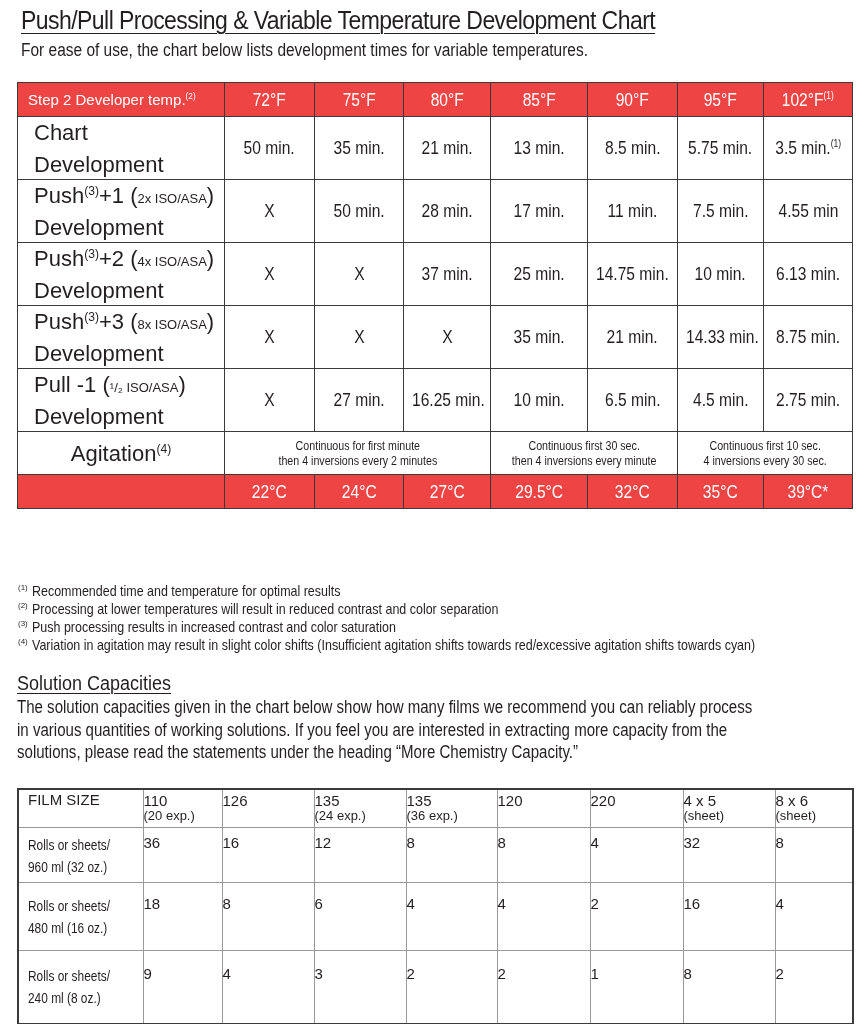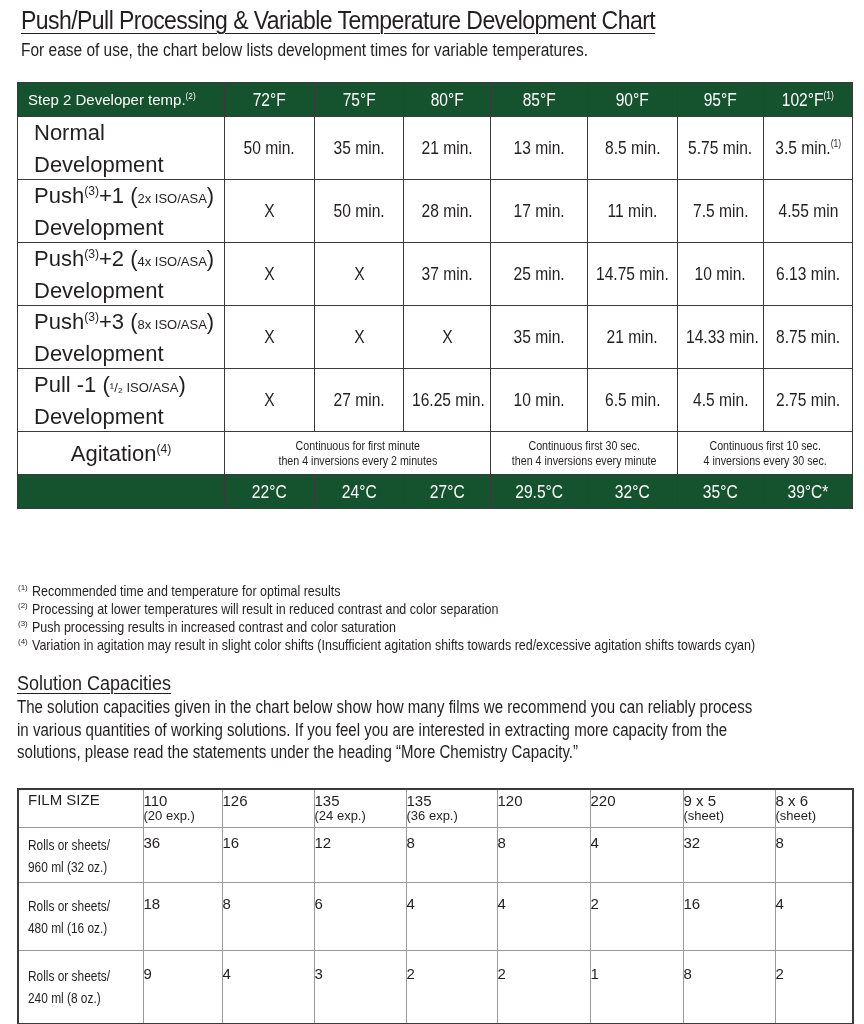--- a/index.html
+++ b/index.html
@@ -8,21 +8,21 @@
   .abs { position:absolute; }
   .title { left:21px; top:6px; font-size:25px; text-decoration:underline; text-underline-offset:4px;
            text-decoration-thickness:1px; letter-spacing:-0.6px; font-family:"Liberation Sans Narrow","Liberation Sans", sans-serif; transform:scaleX(0.92); transform-origin:left top; white-space:nowrap; }
   .subtitle { left:21px; top:40px; font-size:18px; white-space:nowrap; transform:scaleX(0.86); transform-origin:left top; }
   sup { font-size:0.55em; vertical-align:super; line-height:0; }
   .narrow { display:inline-block; transform:scaleX(0.82); transform-origin:center; white-space:nowrap; }
 
   
   table.dev { position:absolute; left:17px; top:82px; width:835px; border-collapse:collapse; table-layout:fixed; }
   table.dev td { border:1.5px solid #3a3a3a; text-align:center; vertical-align:middle; padding:0; font-size:19px; }
-  table.dev tr.red td { background:#14532d; color:#fff; }
+  table.dev tr.red td { background:#ef4444; color:#fff; }
   table.dev tr.hdr td { height:33px; font-size:19px; }
   table.dev tr.hdr td.lbl { font-size:15px; text-align:left; padding-left:10px; }
   table.dev tr.row td { height:62px; }
   table.dev td.rowlabel { text-align:left; padding-left:16px; font-size:22px; line-height:29px; }
   table.dev td.rowlabel .small { font-size:13px; }
   table.dev tr.agit td { height:42px; font-size:13px; line-height:15px; }
   table.dev tr.agit td.rowlabel { text-align:center; padding-left:0; font-size:22px; }
   table.dev tr.ctemp td { height:33px; }
   table.dev tr.foot td { height:44px; font-size:20px; border-top:none; }
   table.dev tr.ctemp td { border-bottom:1px solid #3a3a3a; }
@@ -67,21 +67,21 @@
     <td class="lbl"><span>Step 2 Developer temp.</span><sup>(2)</sup></td>
     <td><span class="narrow"><span>72</span><span>°F</span></span></td>
     <td><span class="narrow"><span>75</span><span>°F</span></span></td>
     <td><span class="narrow"><span>80</span><span>°F</span></span></td>
     <td><span class="narrow"><span>85</span><span>°F</span></span></td>
     <td><span class="narrow"><span>90</span><span>°F</span></span></td>
     <td><span class="narrow"><span>95</span><span>°F</span></span></td>
     <td><span class="narrow"><span>102</span><span>°F</span><sup>(1)</sup></span></td>
   </tr>
   <tr class="row">
-        <td class="rowlabel"><span>Normal</span><sup></sup><span></span><span class="small"></span><br><span>Development</span></td>
+        <td class="rowlabel"><span>Chart</span><sup></sup><span></span><span class="small"></span><br><span>Development</span></td>
         <td><span class="narrow"><span>50 min.</span></span></td>
         <td><span class="narrow"><span>35 min.</span></span></td>
         <td><span class="narrow"><span>21 min.</span></span></td>
         <td><span class="narrow"><span>13 min.</span></span></td>
         <td><span class="narrow"><span>8.5 min.</span></span></td>
         <td><span class="narrow"><span>5.75 min.</span></span></td>
         <td><span class="narrow"><span>3.5 min.</span><sup>(1)</sup></span></td>
       </tr>
   <tr class="row">
         <td class="rowlabel"><span>Push</span><sup>(3)</sup><span>+1 (</span><span class="small">2x ISO/ASA</span><span>)</span><br><span>Development</span></td>
@@ -170,21 +170,21 @@
   </colgroup>
   <tbody>
       <tr class="h" id="cap-header">
     <td class="first">FILM SIZE</td>
   <td><span>110</span><span class="sub">(20 exp.)</span></td>
         <td><span>126</span><span class="sub"></span></td>
         <td><span>135</span><span class="sub">(24 exp.)</span></td>
         <td><span>135</span><span class="sub">(36 exp.)</span></td>
         <td><span>120</span><span class="sub"></span></td>
         <td><span>220</span><span class="sub"></span></td>
-        <td><span>9 x 5</span><span class="sub">(sheet)</span></td>
+        <td><span>4 x 5</span><span class="sub">(sheet)</span></td>
         <td><span>8 x 6</span><span class="sub">(sheet)</span></td>
       </tr>
   <tr class="r1">
         <td class="first"><span class="narrow" style="transform-origin:left center"><span>Rolls or sheets/</span><br><span>960 ml (32 oz.)</span></span></td>
         <td><span>36</span></td>
         <td><span>16</span></td>
         <td><span>12</span></td>
         <td><span>8</span></td>
         <td><span>8</span></td>
         <td><span>4</span></td>

